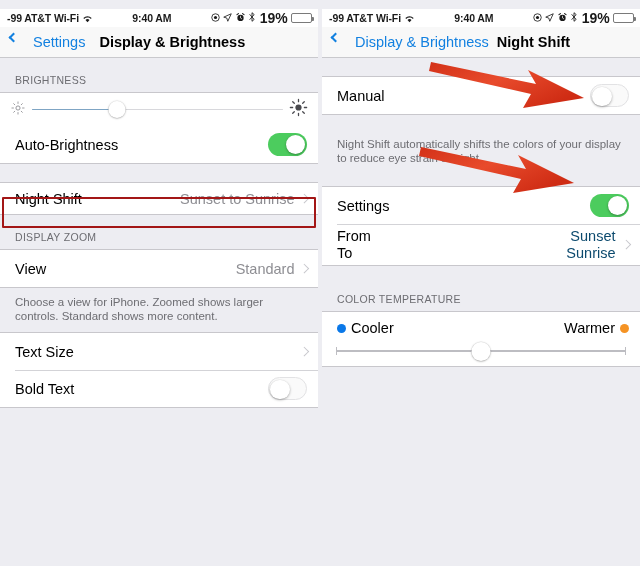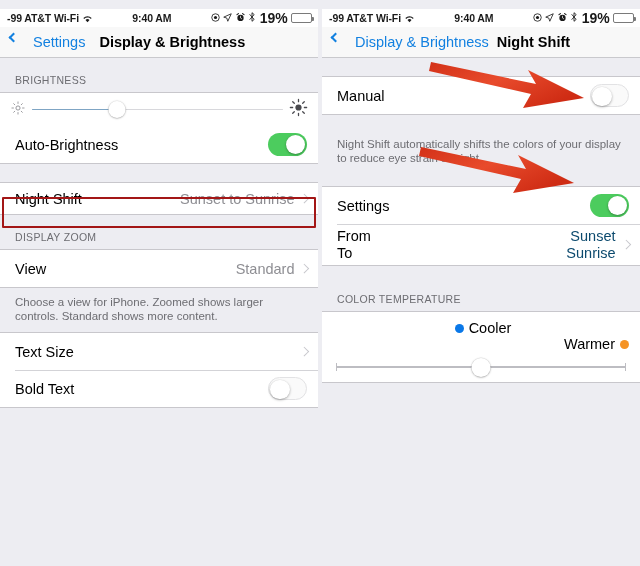--- a/index.html
+++ b/index.html
@@ -175,21 +175,20 @@
     box-shadow: 0 0.5px 2px rgba(0,0,0,0.35), 0 0 0 0.4px rgba(0,0,0,0.06);
     transform: translateX(-50%);
   }
 
   
   .ct-labels {
     background: #fff;
     display: flex;
     align-items: center;
     padding: 8px 11px 2px 15px;
-    flex-direction: column;
   }
   .ct-left, .ct-right { display: flex; align-items: center; gap: 5px; font-size: 14.5px; color: #000; }
   .ct-right { margin-left: auto; }
   .dot { width: 9px; height: 9px; border-radius: 50%; display: inline-block; }
   .ct-row {
     background: #fff;
     height: 28px;
     display: flex;
     align-items: center;
     padding: 0 14px 2px 14px;

